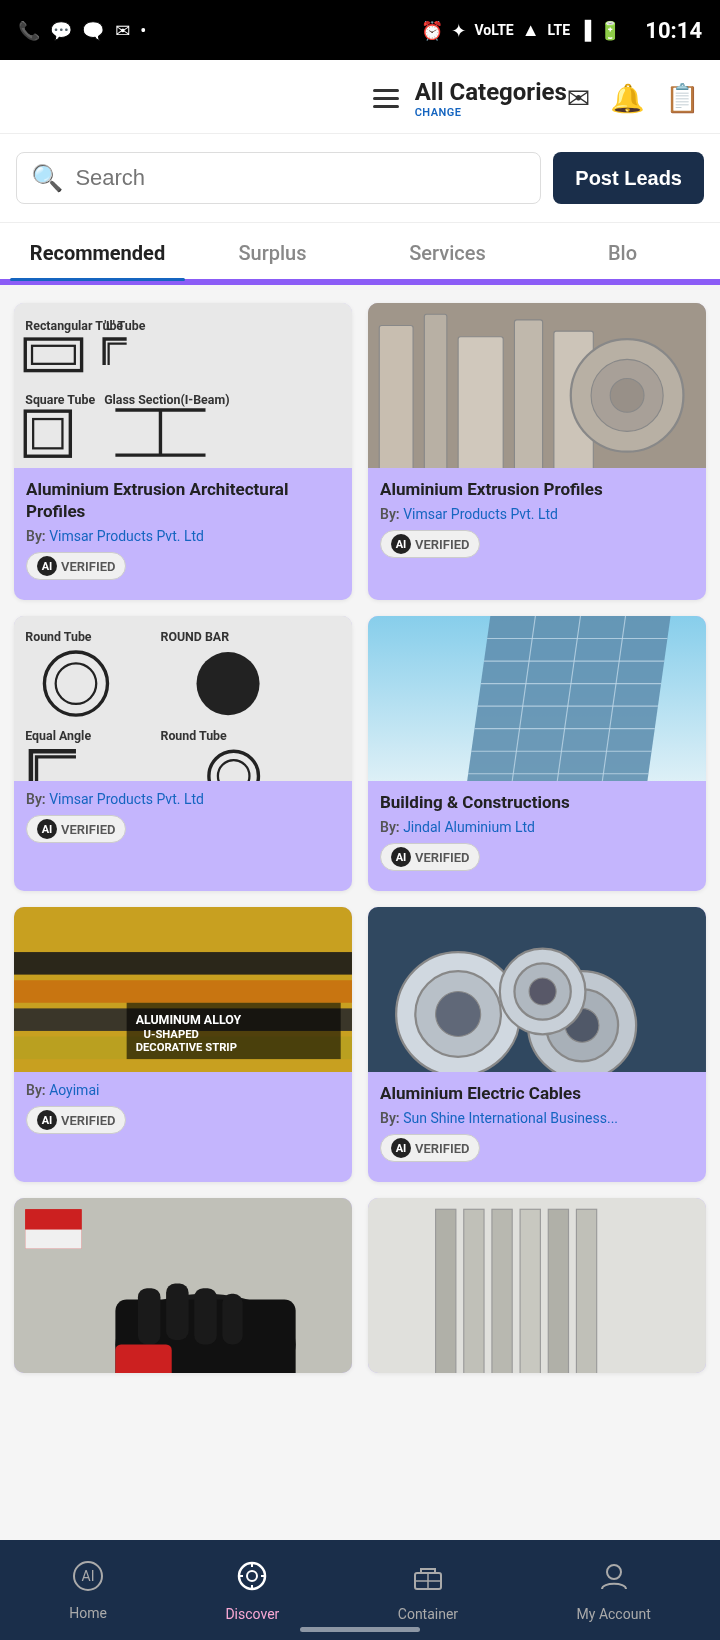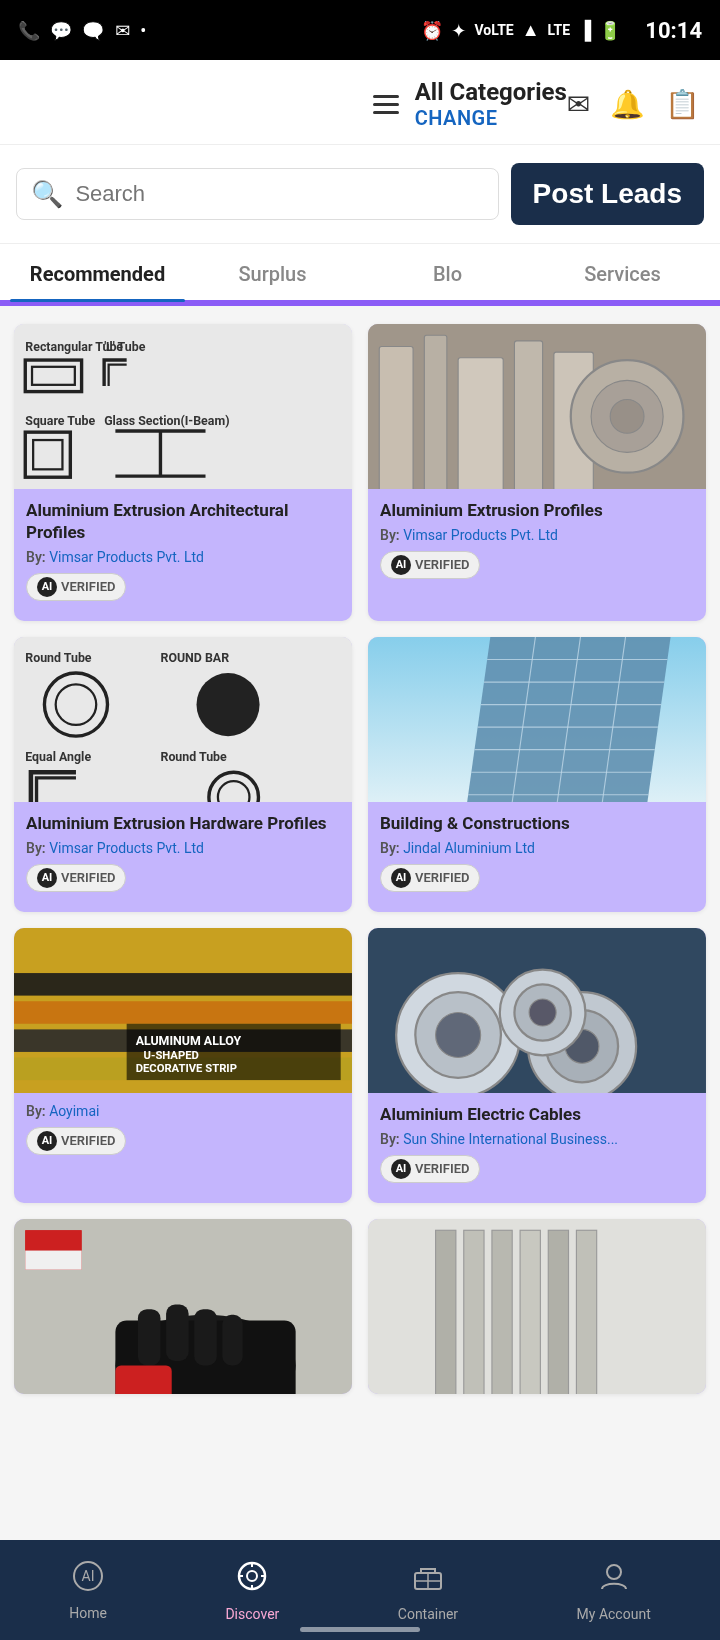--- a/index.html
+++ b/index.html
@@ -70,21 +70,21 @@
       background: #333;
       border-radius: 2px;
     }
     .header-title-block {}
     .header-title {
       font-size: 24px;
       font-weight: bold;
       color: #222;
     }
     .header-change {
-      font-size: 20px;
+      font-size: 11px;
       color: #1565c0;
       font-weight: 600;
       cursor: pointer;
       letter-spacing: 0.5px;
     }
     .header-right {
       display: flex;
       align-items: center;
       gap: 20px;
     }
@@ -125,21 +125,21 @@
     .search-icon-svg {
       font-size: 26px;
       color: #555;
     }
     .post-leads-btn {
       background: #1a2e4a;
       color: #fff;
       border: none;
       border-radius: 8px;
       padding: 14px 22px;
-      font-size: 28px;
+      font-size: 20px;
       font-weight: 600;
       cursor: pointer;
       white-space: nowrap;
       line-height: 1.2;
     }
 
     
     .tabs-row {
       width: 100%;
       background: #fff;
@@ -336,24 +336,24 @@
 </div>
 
 <div class="tabs-row">
   <div class="tab-item active">
     <span>Recommended</span>
   </div>
   <div class="tab-item">
     <span>Surplus</span>
   </div>
   <div class="tab-item">
+    <span>Services</span>
+  </div>
+  <div class="tab-item">
     <span>Blo</span>
-  </div>
-  <div class="tab-item">
-    <span>Services</span>
   </div>
 </div>
 
 <div class="products-grid">
 
   <div class="product-card">
     <div class="product-svg-wrap">
       <svg viewBox="0 0 300 165" xmlns="http://www.w3.org/2000/svg" style="background:#eee;">
         <rect width="300" height="165" fill="#e8e8e8"></rect>
         <text x="10" y="24" font-size="11" fill="#333" font-weight="bold">Rectangular Tube</text>
@@ -428,21 +428,20 @@
         <text x="10" y="110" font-size="11" fill="#333" font-weight="bold">Equal Angle</text>
         <path d="M15,150 L15,120 L55,120" fill="none" stroke="#222" stroke-width="4"></path>
         <path d="M20,150 L20,125 L55,125" fill="none" stroke="#222" stroke-width="3"></path>
 
         <text x="130" y="110" font-size="11" fill="#333" font-weight="bold">Round Tube</text>
         <circle cx="195" cy="142" r="22" fill="none" stroke="#222" stroke-width="3"></circle>
         <circle cx="195" cy="142" r="14" fill="none" stroke="#222" stroke-width="2"></circle>
       </svg>
     </div>
     <div class="product-info">
-      <div class="product-name">Aluminium Extrusion Hardware Profiles</div>
       <div class="product-by">
         <span class="by-label">By: </span>
         <span class="by-name">Vimsar Products Pvt. Ltd</span>
       </div>
       <div class="verified-badge">
         <span class="ai-logo">AI</span>
         <span>VERIFIED</span>
       </div>
     </div>
   </div>

